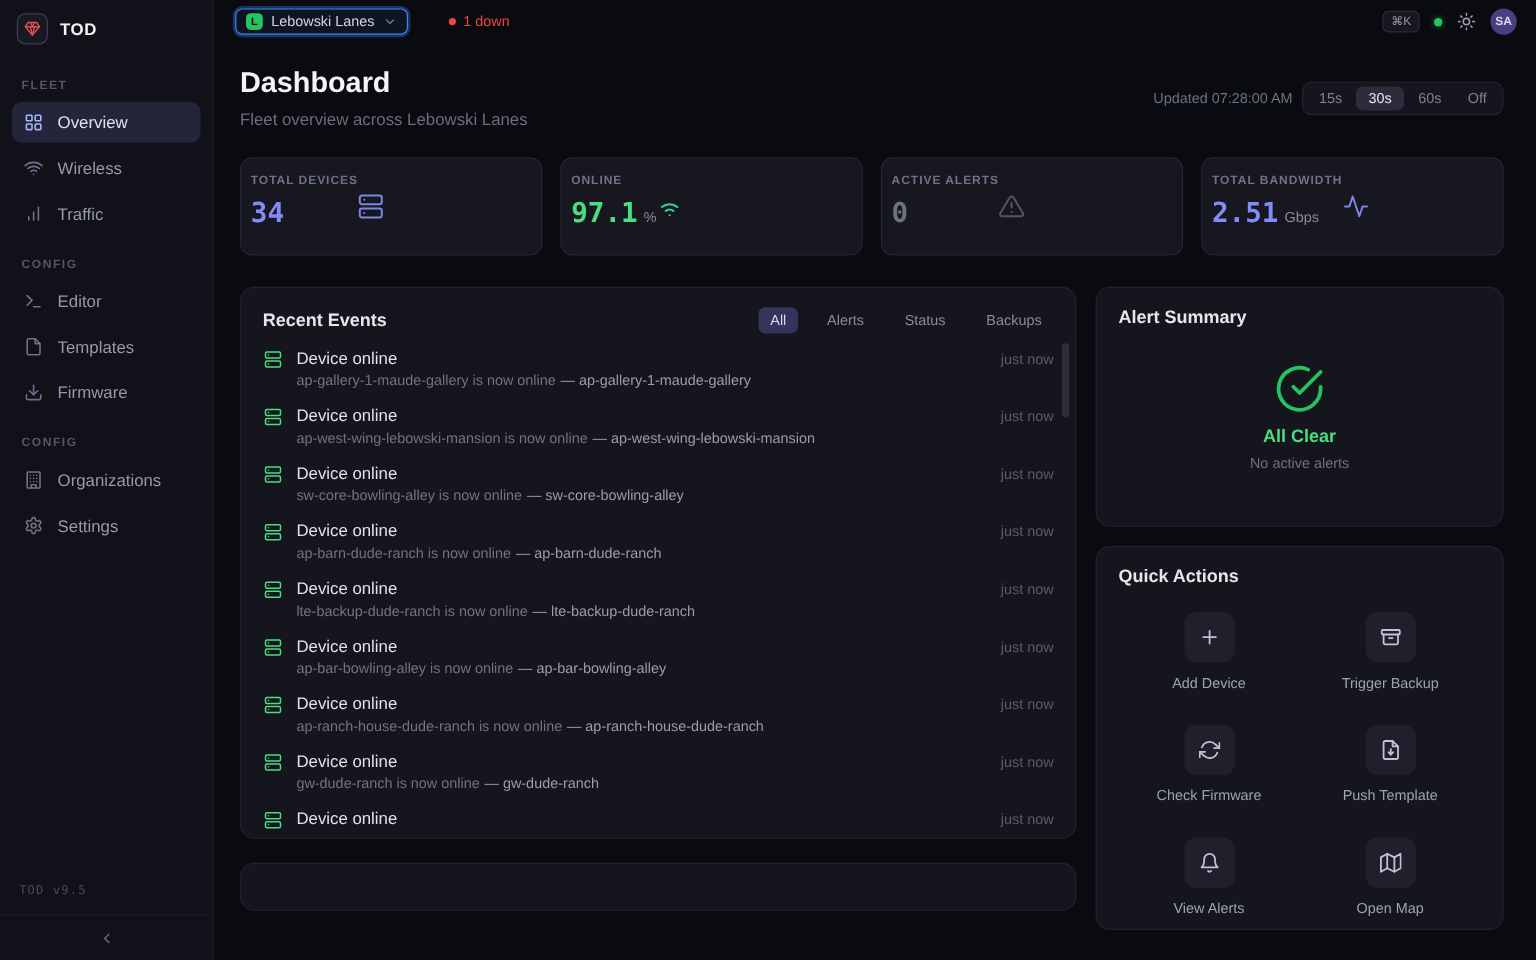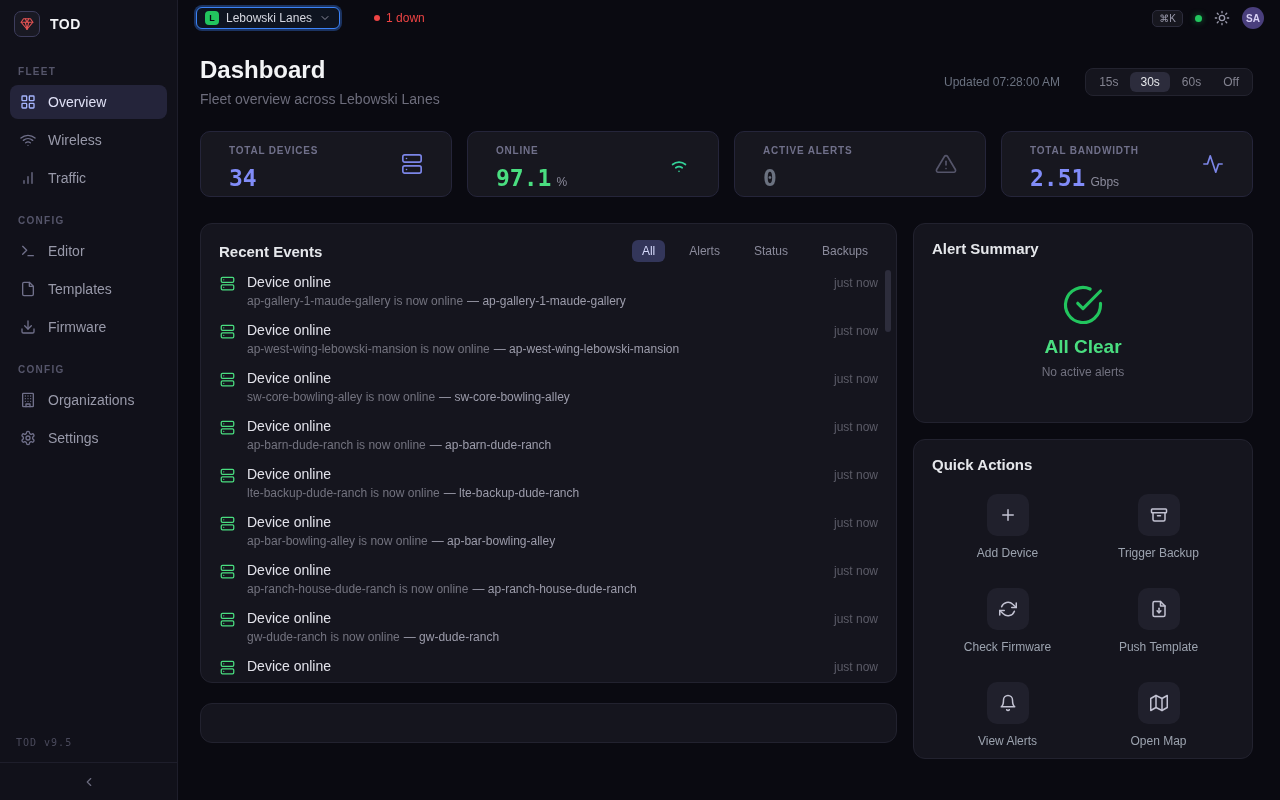--- a/index.html
+++ b/index.html
@@ -41,31 +41,31 @@
     font-size:10px; color:#9a9aac; }
   .status-dot { width:7px; height:7px; border-radius:50%; background:#22c55e; box-shadow:0 0 6px #22c55e88; }
   .theme-toggle { color:#9a9aac; display:flex; cursor:pointer; }
   .user-avatar { width:22px; height:22px; border-radius:50%; background:#4a3f7d; color:#d9d2f5;
     font-size:10px; font-weight:600; display:flex; align-items:center; justify-content:center; cursor:pointer; }
 
   .content { flex:1; padding:20px 27px 0 22px; overflow:hidden; }
   .page-header { display:flex; justify-content:space-between; align-items:flex-start; margin-bottom:24px; }
   .page-title { font-size:24px; font-weight:600; color:#f3f4f6; }
   .page-subtitle { font-size:14px; color:#6d6d7c; margin-top:7px; }
-  .header-right { display:flex; align-items:center; gap:25px; margin-top:12px; }
+  .header-right { display:flex; align-items:center; gap:8px; margin-top:12px; }
   .updated-text { font-size:12px; color:#6b7280; }
   .seg { display:flex; background:#15151e; border:1px solid #23232f; border-radius:8px; padding:3px; gap:2px; }
   .seg button { font-family:inherit; font-size:12px; color:#82828f; padding:3px 10px; border-radius:6px;
     background:transparent; border:none; cursor:pointer; }
   .seg button.active { background:#2c2c3c; color:#e5e7eb; }
 
   
   .stats-row { display:flex; gap:15px; margin-bottom:26px; }
-  .stat-card { flex:1; height:66px; background:#17171f; border:1px solid #25253a; border-radius:10px;
-    padding:13px 28px; display:flex; justify-content:space-between; }
+  .stat-card { flex:1; height:82px; background:#17171f; border:1px solid #25253a; border-radius:10px;
+    padding:13px 8px; display:flex; justify-content:flex-start; }
   .stat-label { font-size:10px; font-weight:700; letter-spacing:.8px; color:#70708a; }
   .stat-value-row { margin-top:9px; display:flex; align-items:baseline; gap:5px; }
   .stat-value { font-family:"DejaVu Sans Mono", monospace; font-size:23px; font-weight:bold; }
   .stat-unit { font-size:12px; color:#8b8b9c; }
   .v-purple { color:#818cf8; } .v-green { color:#4ade80; } .v-gray { color:#6b7280; }
   .stat-icon { align-self:center; display:flex; }
   .i-purple { color:#7c86e8; } .i-green { color:#34d399; } .i-gray { color:#55556a; }
 
   
   .content-grid { display:flex; gap:16px; }
@@ -89,21 +89,21 @@
   .event-title { font-size:14px; font-weight:500; color:#e2e2ea; }
   .event-detail { font-size:12px; margin-top:4px; }
   .event-msg { color:#73737f; }
   .event-device { color:#9c9cab; margin-left:4px; }
   .event-time { font-size:12px; color:#5c5c68; padding-top:2px; }
   .scroll-thumb { position:absolute; right:5px; top:46px; width:6px; height:62px; border-radius:3px; background:#2d2d3c; }
 
   .alert-card { height:200px; padding:16px 18px; display:flex; flex-direction:column; }
   .alert-center { flex:1; display:flex; flex-direction:column; align-items:center; justify-content:center; }
   .check-icon { color:#22c55e; display:flex; }
-  .alert-status { color:#4ade80; font-size:19px; font-weight:600; margin-top:10px; }
+  .alert-status { color:#4ade80; font-size:15px; font-weight:600; margin-top:10px; }
   .alert-detail { color:#71717f; font-size:12px; margin-top:7px; }
 
   .quick-card { height:320px; padding:16px 18px; }
   .qa-grid { display:grid; grid-template-columns:1fr 1fr; row-gap:28px; margin-top:20px; }
   .qa-item { display:flex; flex-direction:column; align-items:center; cursor:pointer; }
   .qa-icon-box { width:42px; height:42px; border-radius:10px; background:#20202c; display:flex;
     align-items:center; justify-content:center; color:#c2c2d2; }
   .qa-label { margin-top:10px; font-size:12px; color:#9ca3af; }
 
   .bottom-stub { width:697px; height:40px; margin-top:20px; }

